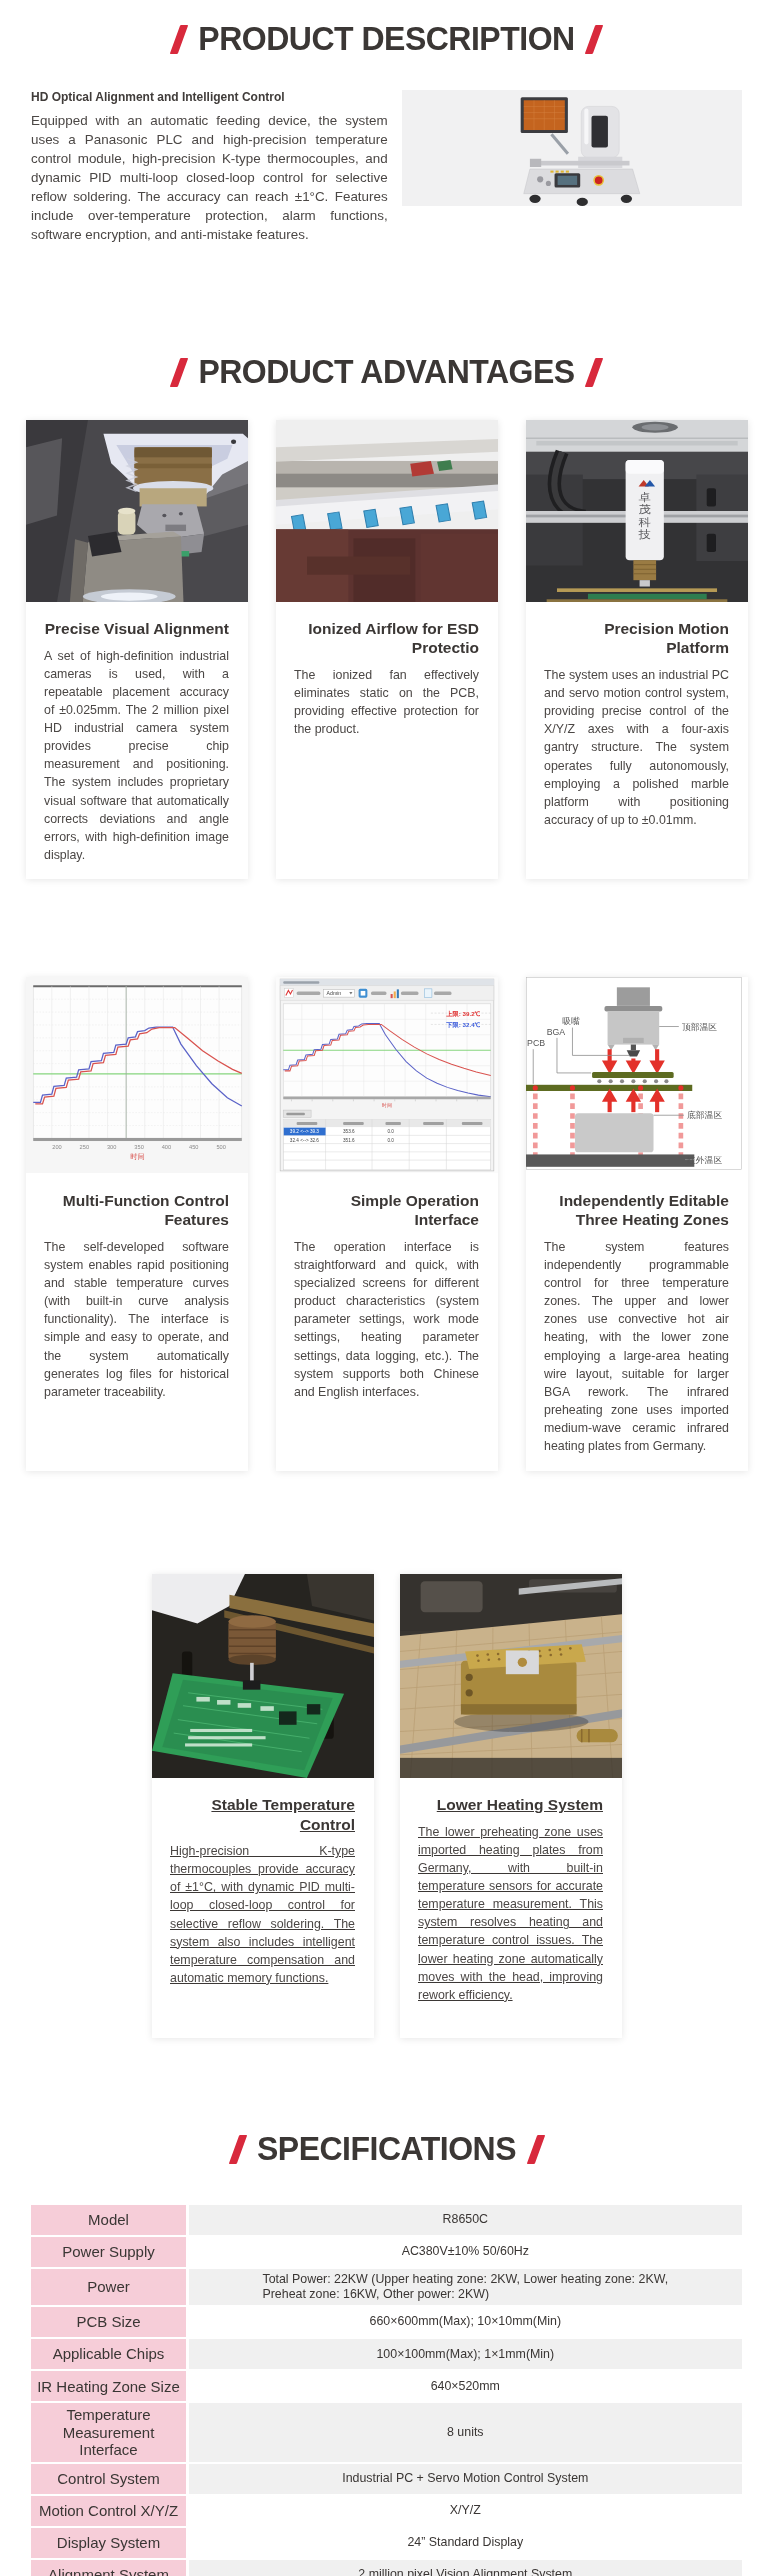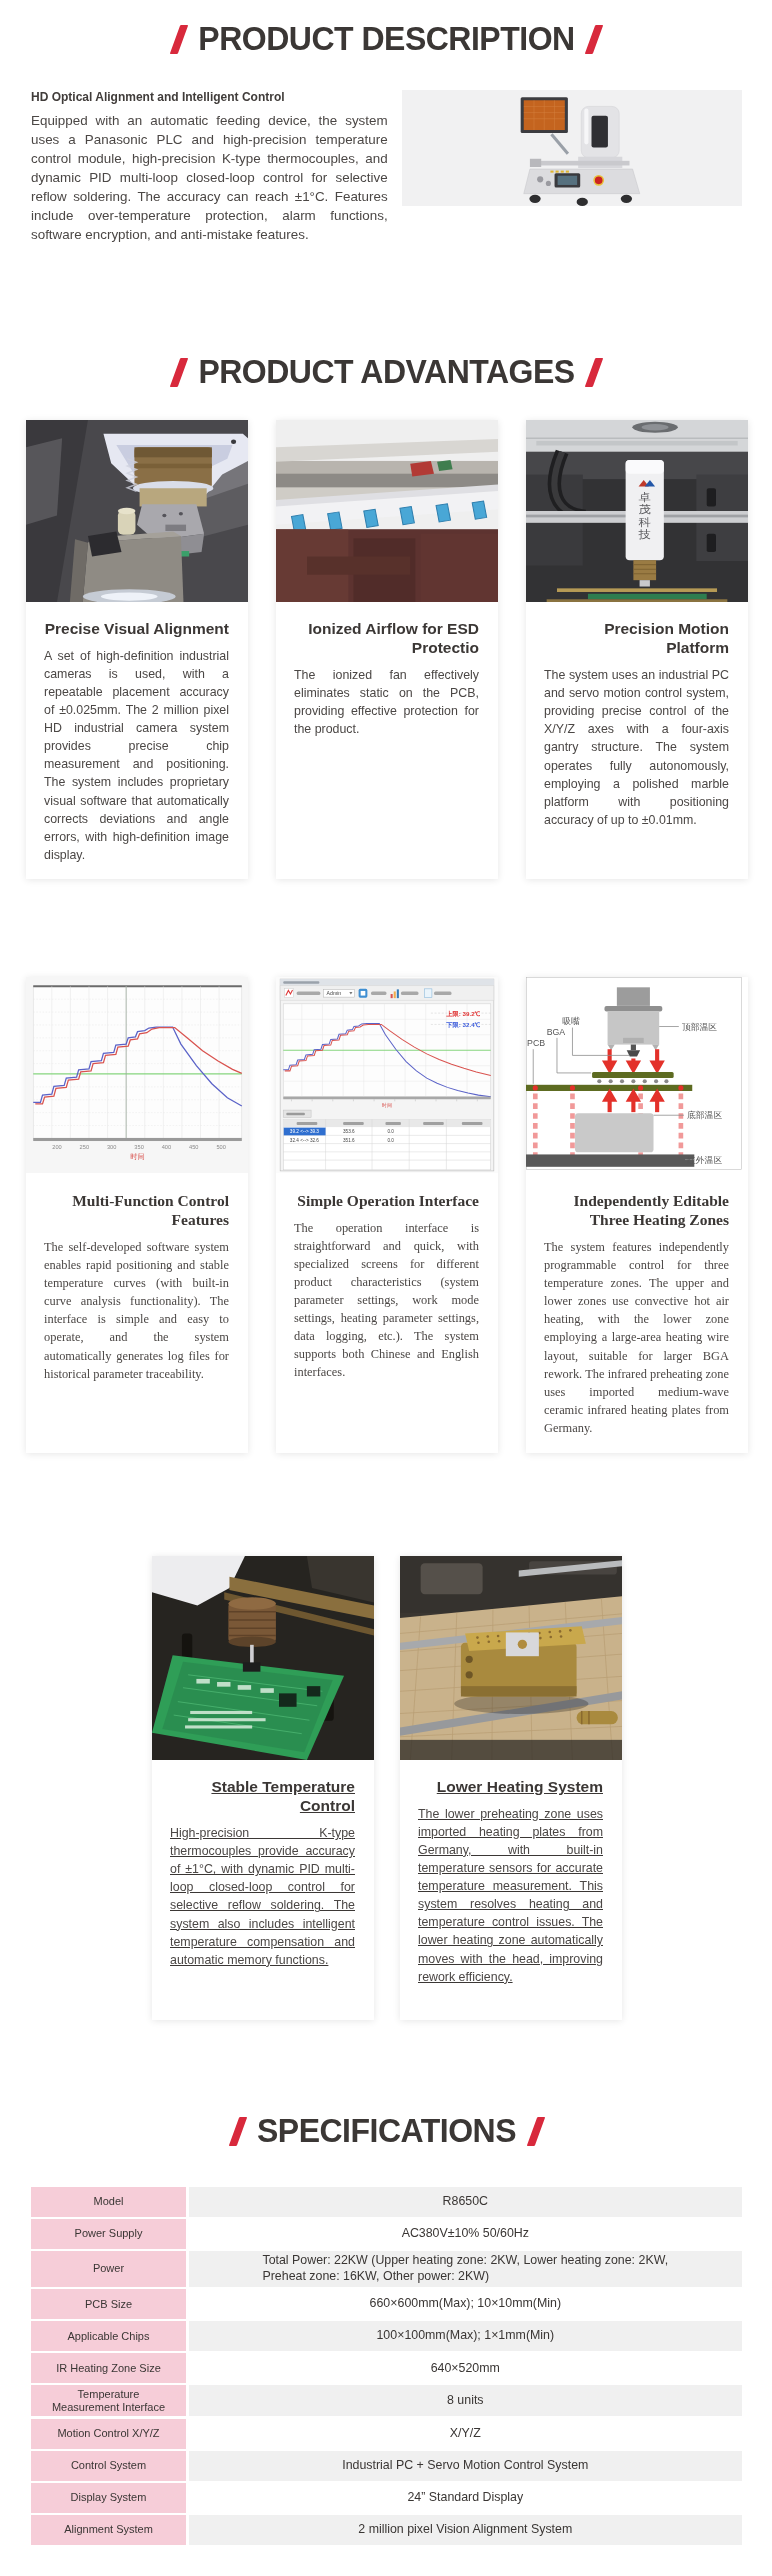--- a/index.html
+++ b/index.html
@@ -30,30 +30,30 @@
 
   
   .adv-row{display:flex;justify-content:center;gap:28px;margin-top:27px;}
   .adv-row.second{margin-top:98px;}
   .adv-row.third{margin-top:103px;gap:26px;text-decoration:underline;}
   .adv-card{width:222px;background:#fff;box-shadow:0 1px 7.2px rgba(0,0,0,.10);}
   .adv-img{width:222px;overflow:hidden;background:#ddd;font-size:0;}
   .adv-img.h400{height:182px;} .adv-img.h380{height:196px;} .adv-img.h395{height:204px;}
   .adv-img svg{width:100%;height:100%;display:block;}
   .adv-body{padding:17.5px 18.5px 15.5px 18.5px;box-sizing:border-box;}
-  .adv-body.h1{min-height:242px;} .adv-body.h2{min-height:260px;font-family:Liberation Serif, serif;} .adv-body.h3{min-height:260px;}
+  .adv-body.h1{min-height:242px;} .adv-body.h2{min-height:260px;} .adv-body.h3{min-height:260px;}
   .adv-title{font-size:15.5px;font-weight:bold;text-align:right;line-height:1.25;color:var(--ink);}
   .adv-text{margin-top:8.2px;font-size:12.4px;line-height:1.46;text-align:justify;color:var(--body);}
 
   
   .spec-wrap{margin-top:92px;}
   .spec-table{width:711px;margin:35px auto 0 auto;}
   .spec-row{display:flex;gap:2.6px;margin-bottom:2.1px;}
   .spec-label{width:155px;flex:none;background:var(--pink);display:flex;align-items:center;justify-content:center;
-    text-align:center;font-size:11px;line-height:1.18;color:#3a3634;min-height:30px;padding:2.6px 5.2px;box-sizing:border-box;white-space:pre-line;}
+    text-align:center;font-size:15px;line-height:1.18;color:#3a3634;min-height:30px;padding:2.6px 5.2px;box-sizing:border-box;white-space:pre-line;}
   .spec-value{flex:1;background:#fff;display:flex;align-items:center;justify-content:center;text-align:left;
     font-size:12.4px;line-height:1.25;color:#3a3634;min-height:30px;padding:2.6px 9.3px;box-sizing:border-box;white-space:pre-line;}
   .spec-row.alt .spec-value{background:var(--rowgray);}
 
   
   text{font-family:"Liberation Sans",sans-serif;}
 </style>
 </head>
 <body>
 
@@ -677,28 +677,28 @@
         </div>
         <div class="spec-row">
           <div class="spec-label">IR Heating Zone Size</div>
           <div class="spec-value">640×520mm</div>
         </div>
         <div class="spec-row alt">
           <div class="spec-label">Temperature
 Measurement Interface</div>
           <div class="spec-value">8 units</div>
         </div>
+        <div class="spec-row alt">
+          <div class="spec-label">Control System</div>
+          <div class="spec-value">Industrial PC + Servo Motion Control System</div>
+        </div>
         <div class="spec-row">
           <div class="spec-label">Motion Control X/Y/Z</div>
           <div class="spec-value">X/Y/Z</div>
         </div>
-        <div class="spec-row alt">
-          <div class="spec-label">Control System</div>
-          <div class="spec-value">Industrial PC + Servo Motion Control System</div>
-        </div>
         <div class="spec-row">
           <div class="spec-label">Display System</div>
           <div class="spec-value">24” Standard Display</div>
         </div>
         <div class="spec-row alt">
           <div class="spec-label">Alignment System</div>
           <div class="spec-value">2 million pixel Vision Alignment System</div>
         </div>
       </div>
   </div>

